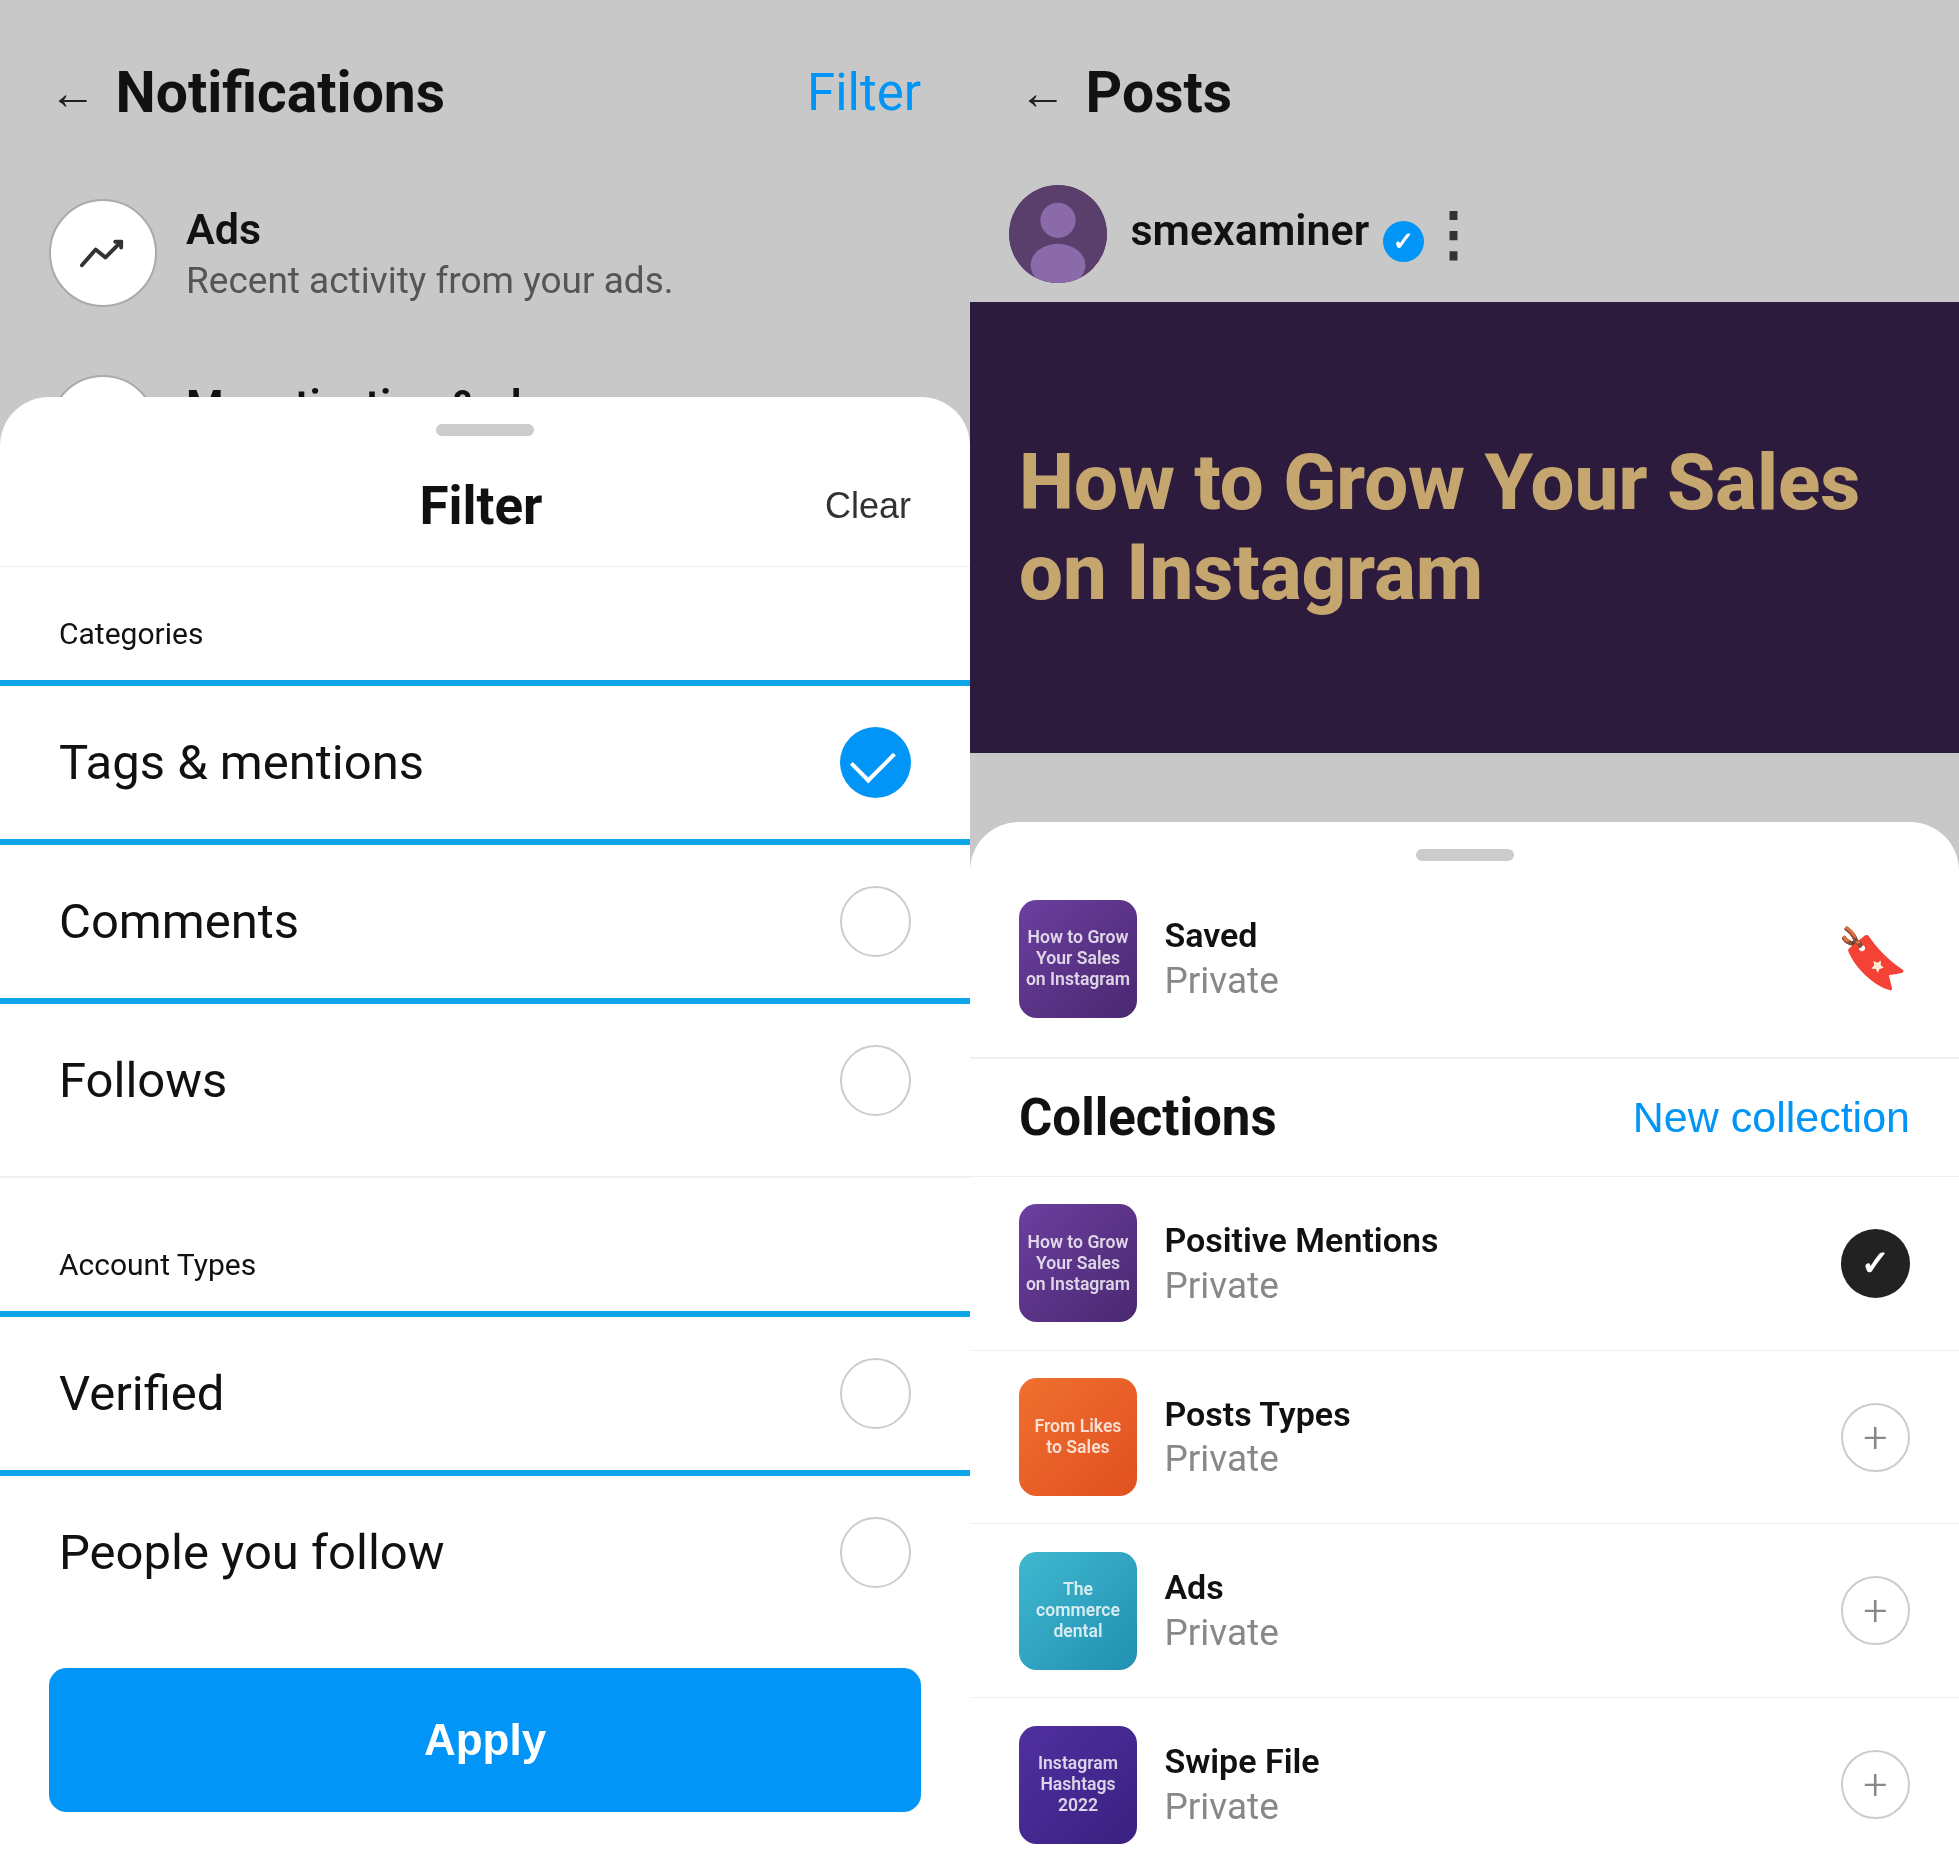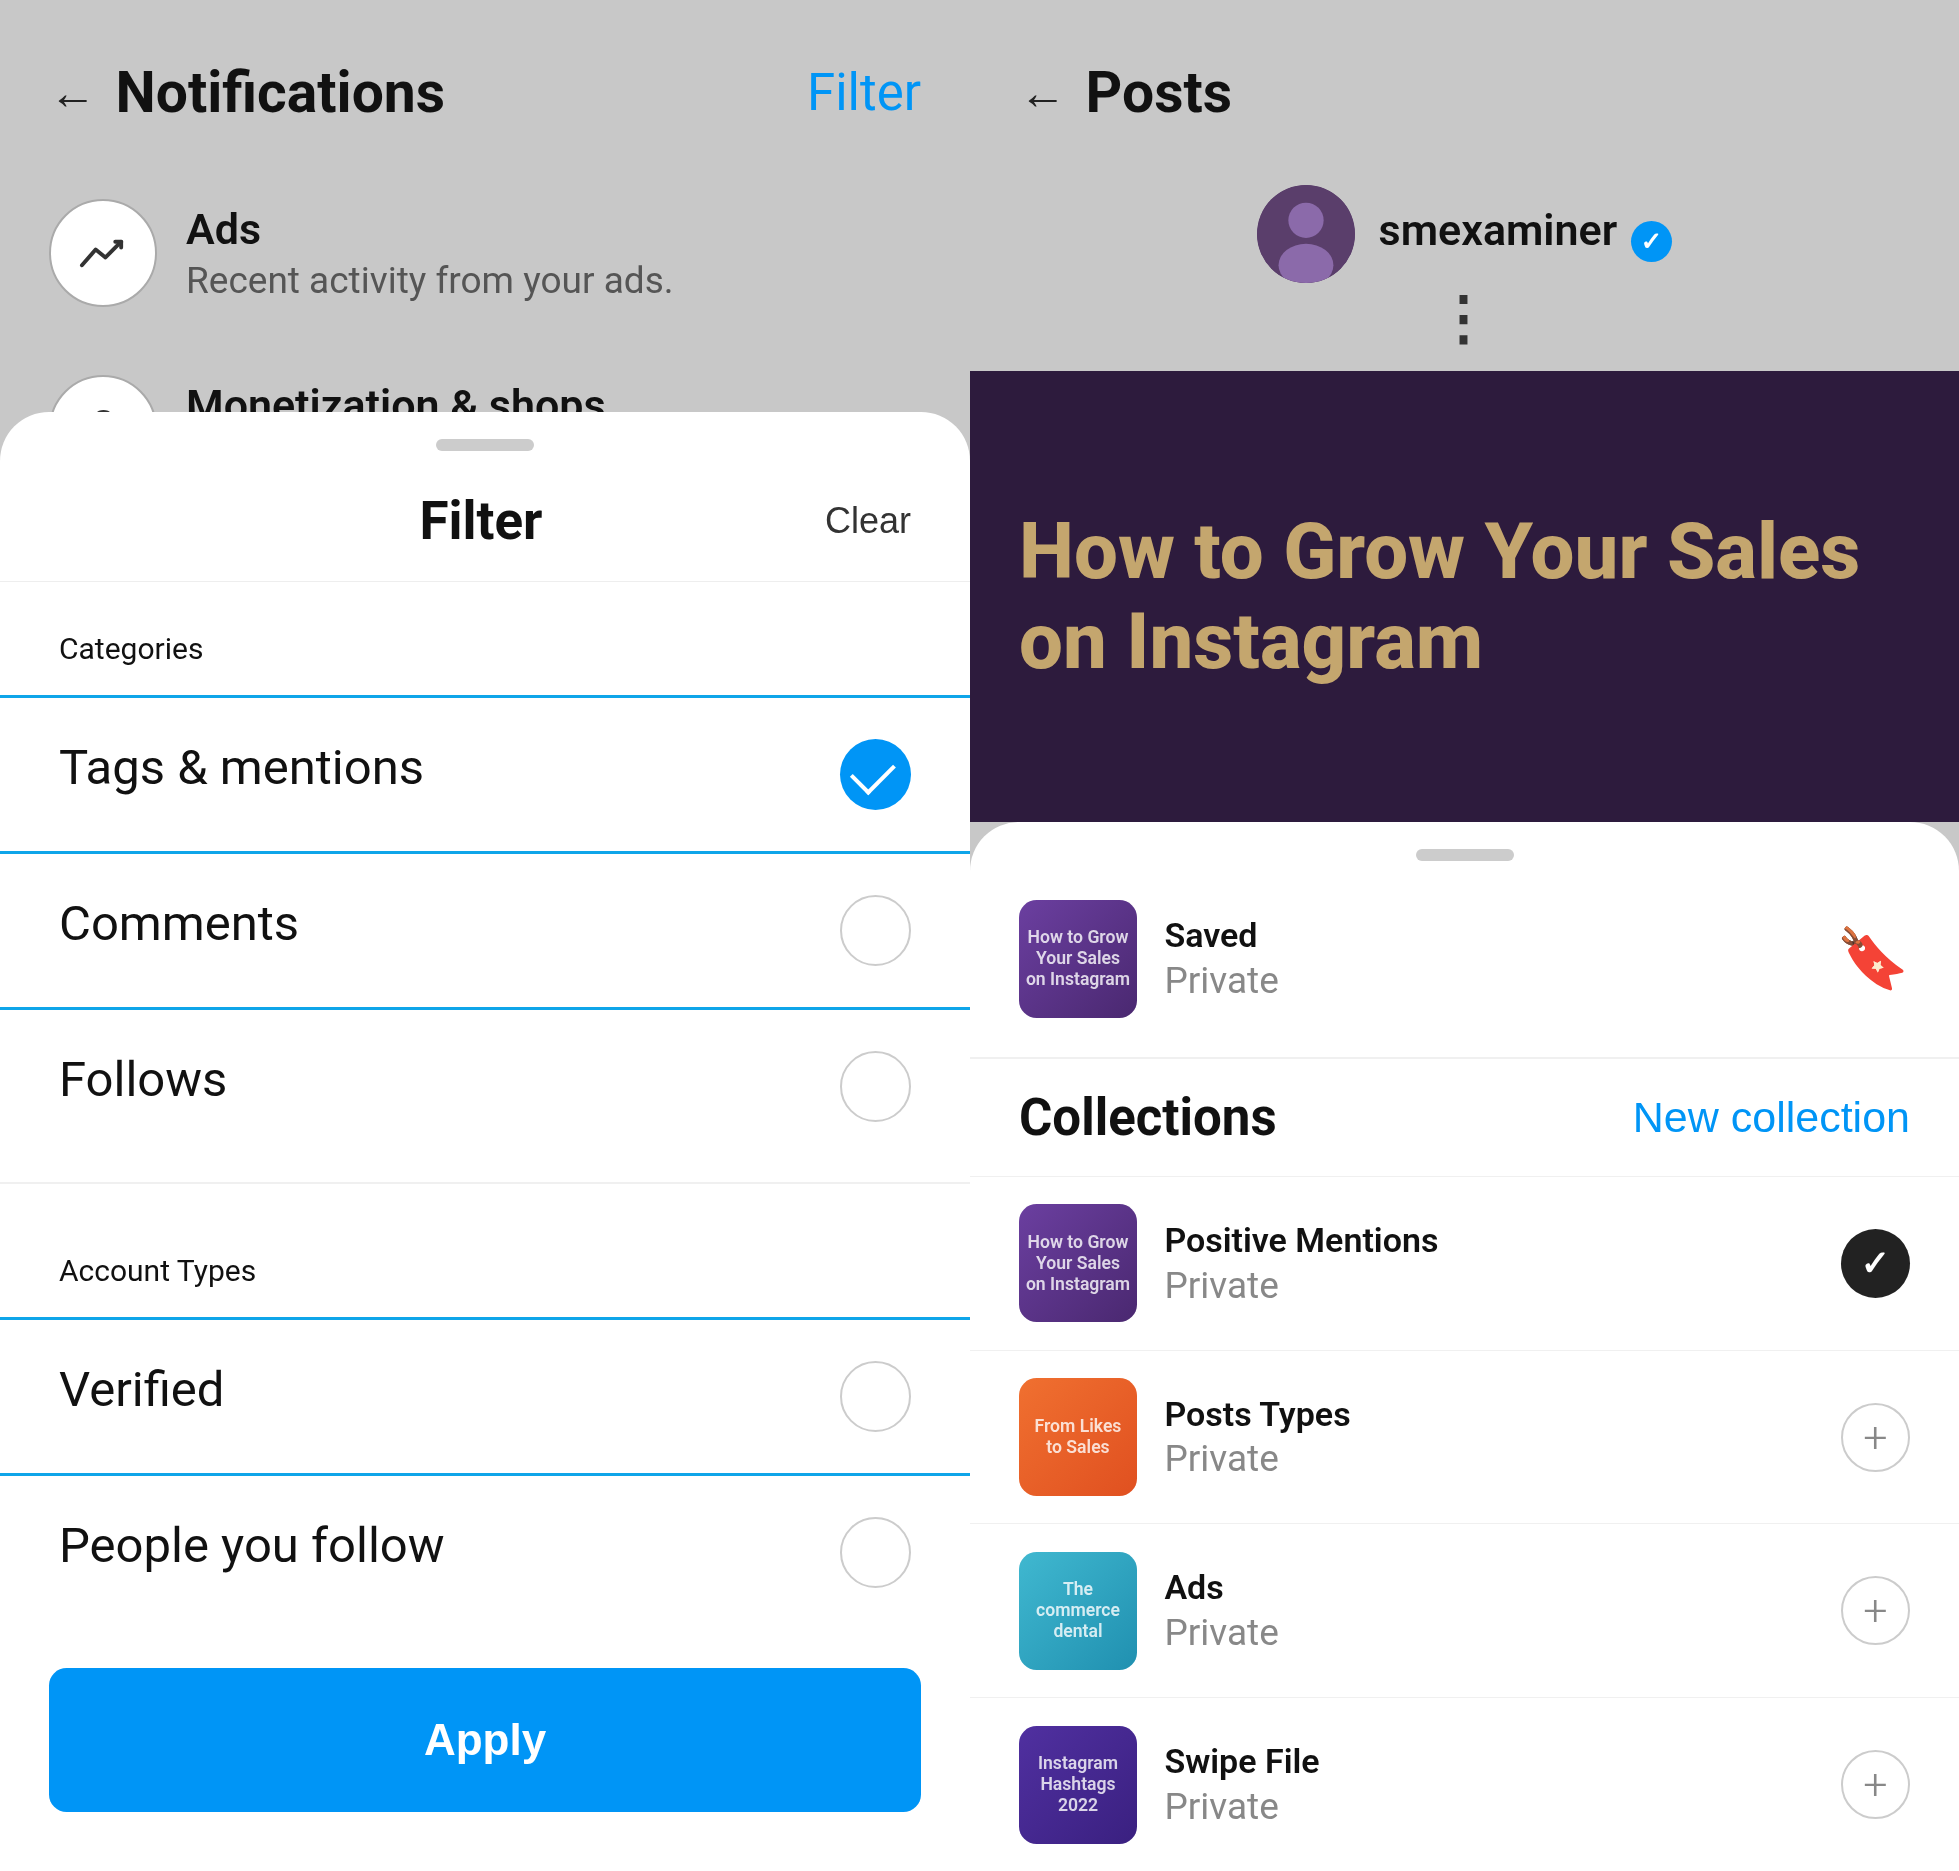--- a/index.html
+++ b/index.html
@@ -135,24 +135,24 @@
 
     .section-label {
       font-size: 30px;
       font-weight: 400;
       color: #111;
       padding: 49px 59px 29px 59px;
     }
 
     .filter-row {
       display: flex;
-      align-items: flex-start;
+      align-items: center;
       justify-content: space-between;
       padding: 41px 59px;
-      border-top: 3px solid #0ea5e9;
+      border-top: 6px solid #0ea5e9;
     }
 
     .filter-row-label {
       font-size: 49px;
       font-weight: 400;
       color: #111;
     }
 
     .radio-circle {
       width: 71px;
@@ -221,21 +221,20 @@
     .posts-title {
       font-size: 57px;
       font-weight: 700;
       color: #111;
     }
 
     .post-author-row {
       display: flex;
       align-items: center;
       padding: 19.6px 39px;
-      flex-direction: column;
     }
 
     .author-info {
       display: flex;
       align-items: center;
       gap: 23.5px;
     }
 
     .author-avatar {
       width: 98px;

